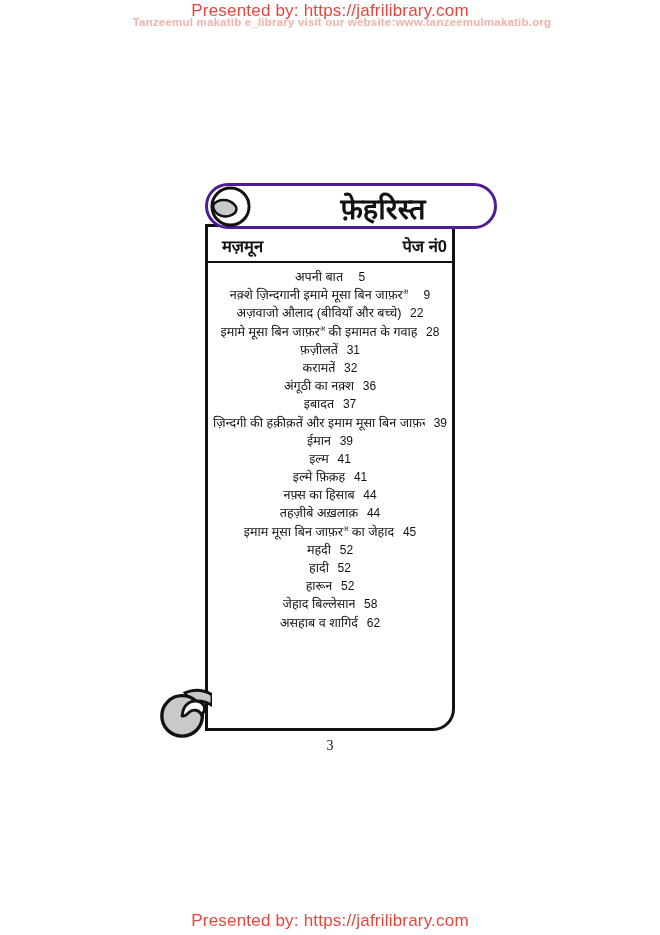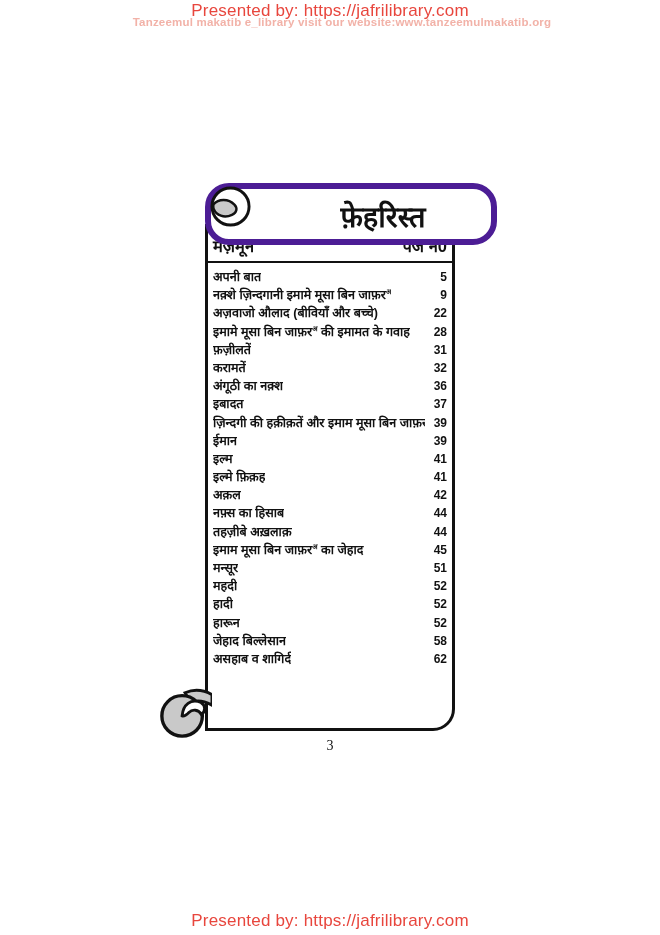--- a/index.html
+++ b/index.html
@@ -8,35 +8,35 @@
     font-family:"Liberation Sans",sans-serif;color:#111;
   }
   
   .wm-top1{position:absolute;top:1px;left:0;width:100%;text-align:center;
     font-size:17px;color:#e8463d;letter-spacing:.2px;}
   .wm-top2{position:absolute;top:16px;left:12px;width:100%;text-align:center;
     font-size:11.5px;font-weight:bold;color:#f2b2a8;letter-spacing:.2px;}
   .wm-bottom{position:absolute;top:911px;left:0;width:100%;text-align:center;
     font-size:17px;color:#e8463d;letter-spacing:.2px;}
   
-  .pill{position:absolute;left:205px;top:183px;width:292px;height:62px;box-sizing:border-box;
-    background:#fff;border:6px solid #4c1d95;border-radius:24px;z-index:2;}
+  .pill{position:absolute;left:205px;top:183px;width:292px;height:46px;box-sizing:border-box;
+    background:#fff;border:3px solid #4c1d95;border-radius:24px;z-index:2;}
   .pill-title{position:absolute;left:72px;right:8px;top:2px;bottom:0;
     display:flex;align-items:center;justify-content:center;
     font-family:"DejaVu Sans",sans-serif;font-size:29px;font-weight:bold;color:#111;}
   .top-curl{position:absolute;left:209px;top:185px;width:43px;height:43px;z-index:3;}
   
   .box{position:absolute;left:205px;top:224px;width:250px;height:507px;box-sizing:border-box;
     background:#fff;border:3px solid #111;border-bottom-right-radius:22px;z-index:1;}
   .toc-head{display:flex;justify-content:space-between;align-items:flex-end;
-    padding:7px 5px 4px 5px;font-size:16.5px;font-weight:bold;}
+    padding:7px 5px 4px 14px;font-size:16.5px;font-weight:bold;}
   .toc-divider{height:0;border-top:2.5px solid #111;margin:0;}
   .toc-list{padding:5px 5px 0 5px;}
-  .toc-row{display:flex;justify-content:space-between;align-items:baseline;
-    height:18.2px;line-height:18.2px;font-size:12.6px;font-weight:bold;white-space:nowrap;}
+  .toc-row{display:flex;justify-content:center;align-items:baseline;
+    height:18.2px;line-height:18.2px;font-size:12.6px;font-weight:normal;white-space:nowrap;}
   .toc-label{overflow:hidden;}
   .toc-label sup{font-size:7px;line-height:0;vertical-align:super;}
   .toc-page{min-width:22px;text-align:right;font-size:12px;}
   
   .bottom-curl{position:absolute;left:158px;top:686px;width:54px;height:54px;z-index:3;}
   
   .page-num{position:absolute;left:205px;top:738px;width:250px;text-align:center;
     font-family:"Liberation Serif",serif;font-size:14px;color:#111;}
 </style>
 </head>
@@ -104,38 +104,30 @@
         </div>
         <div class="toc-row">
           <span class="toc-label"><span>इल्म</span></span>
           <span class="toc-page">41</span>
         </div>
         <div class="toc-row">
           <span class="toc-label"><span>इल्मे फ़िक़ह</span></span>
           <span class="toc-page">41</span>
         </div>
         <div class="toc-row">
-          <span class="toc-label"><span>अक़ल</span></span>
-          <span class="toc-page">42</span>
-        </div>
-        <div class="toc-row">
           <span class="toc-label"><span>नफ़्स का हिसाब</span></span>
           <span class="toc-page">44</span>
         </div>
         <div class="toc-row">
           <span class="toc-label"><span>तहज़ीबे अख़लाक़</span></span>
           <span class="toc-page">44</span>
         </div>
         <div class="toc-row">
           <span class="toc-label"><span>इमाम मूसा बिन जाफ़र</span><sup>अ</sup><span> का जेहाद</span></span>
           <span class="toc-page">45</span>
-        </div>
-        <div class="toc-row">
-          <span class="toc-label"><span>मन्सूर</span></span>
-          <span class="toc-page">51</span>
         </div>
         <div class="toc-row">
           <span class="toc-label"><span>महदी</span></span>
           <span class="toc-page">52</span>
         </div>
         <div class="toc-row">
           <span class="toc-label"><span>हादी</span></span>
           <span class="toc-page">52</span>
         </div>
         <div class="toc-row">

